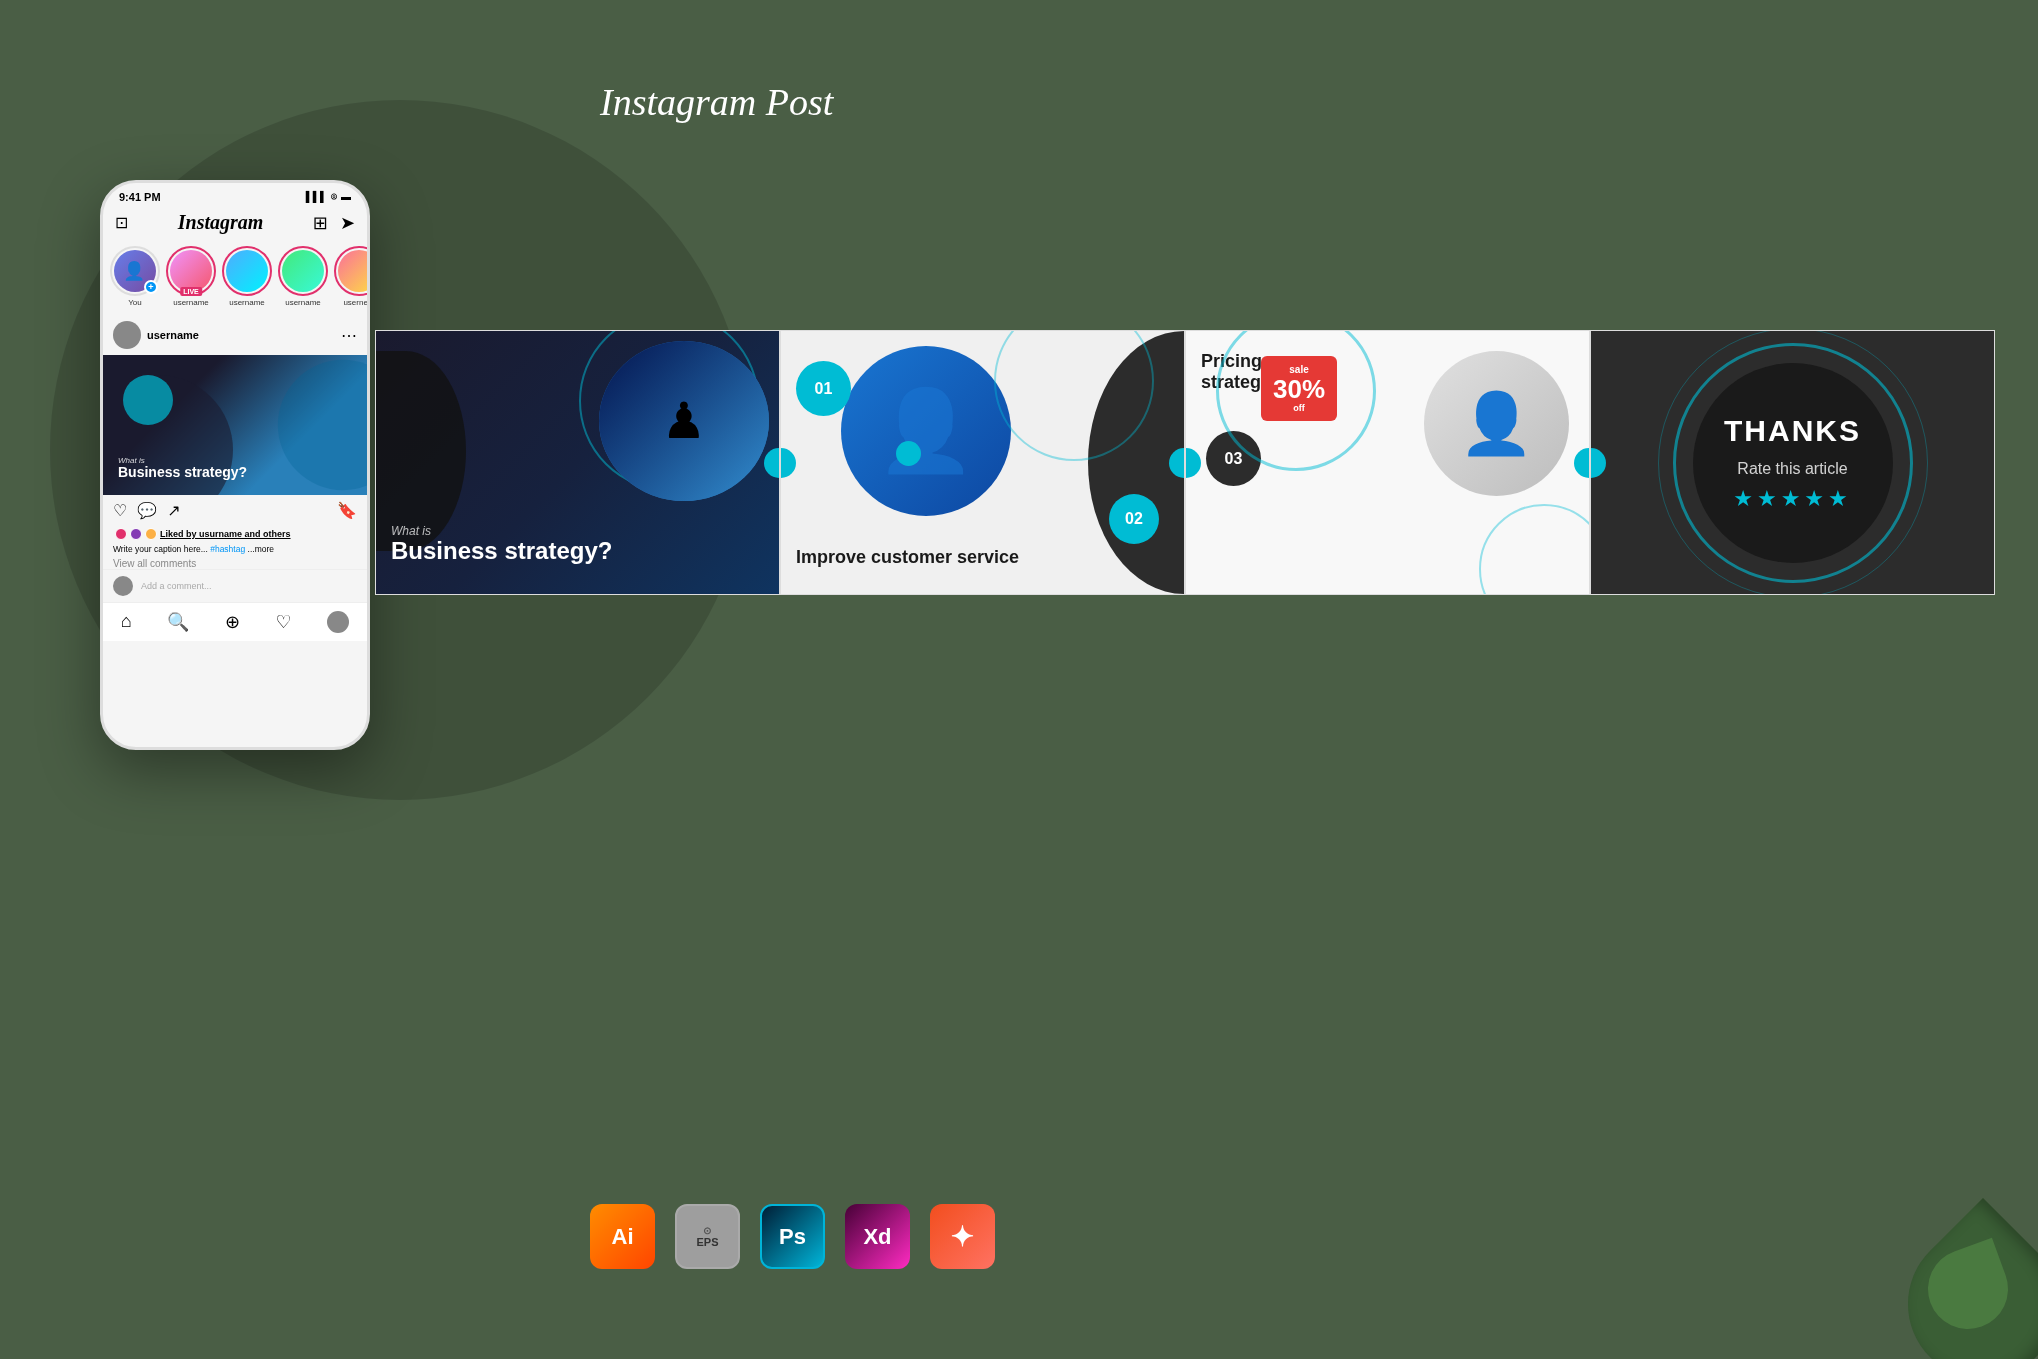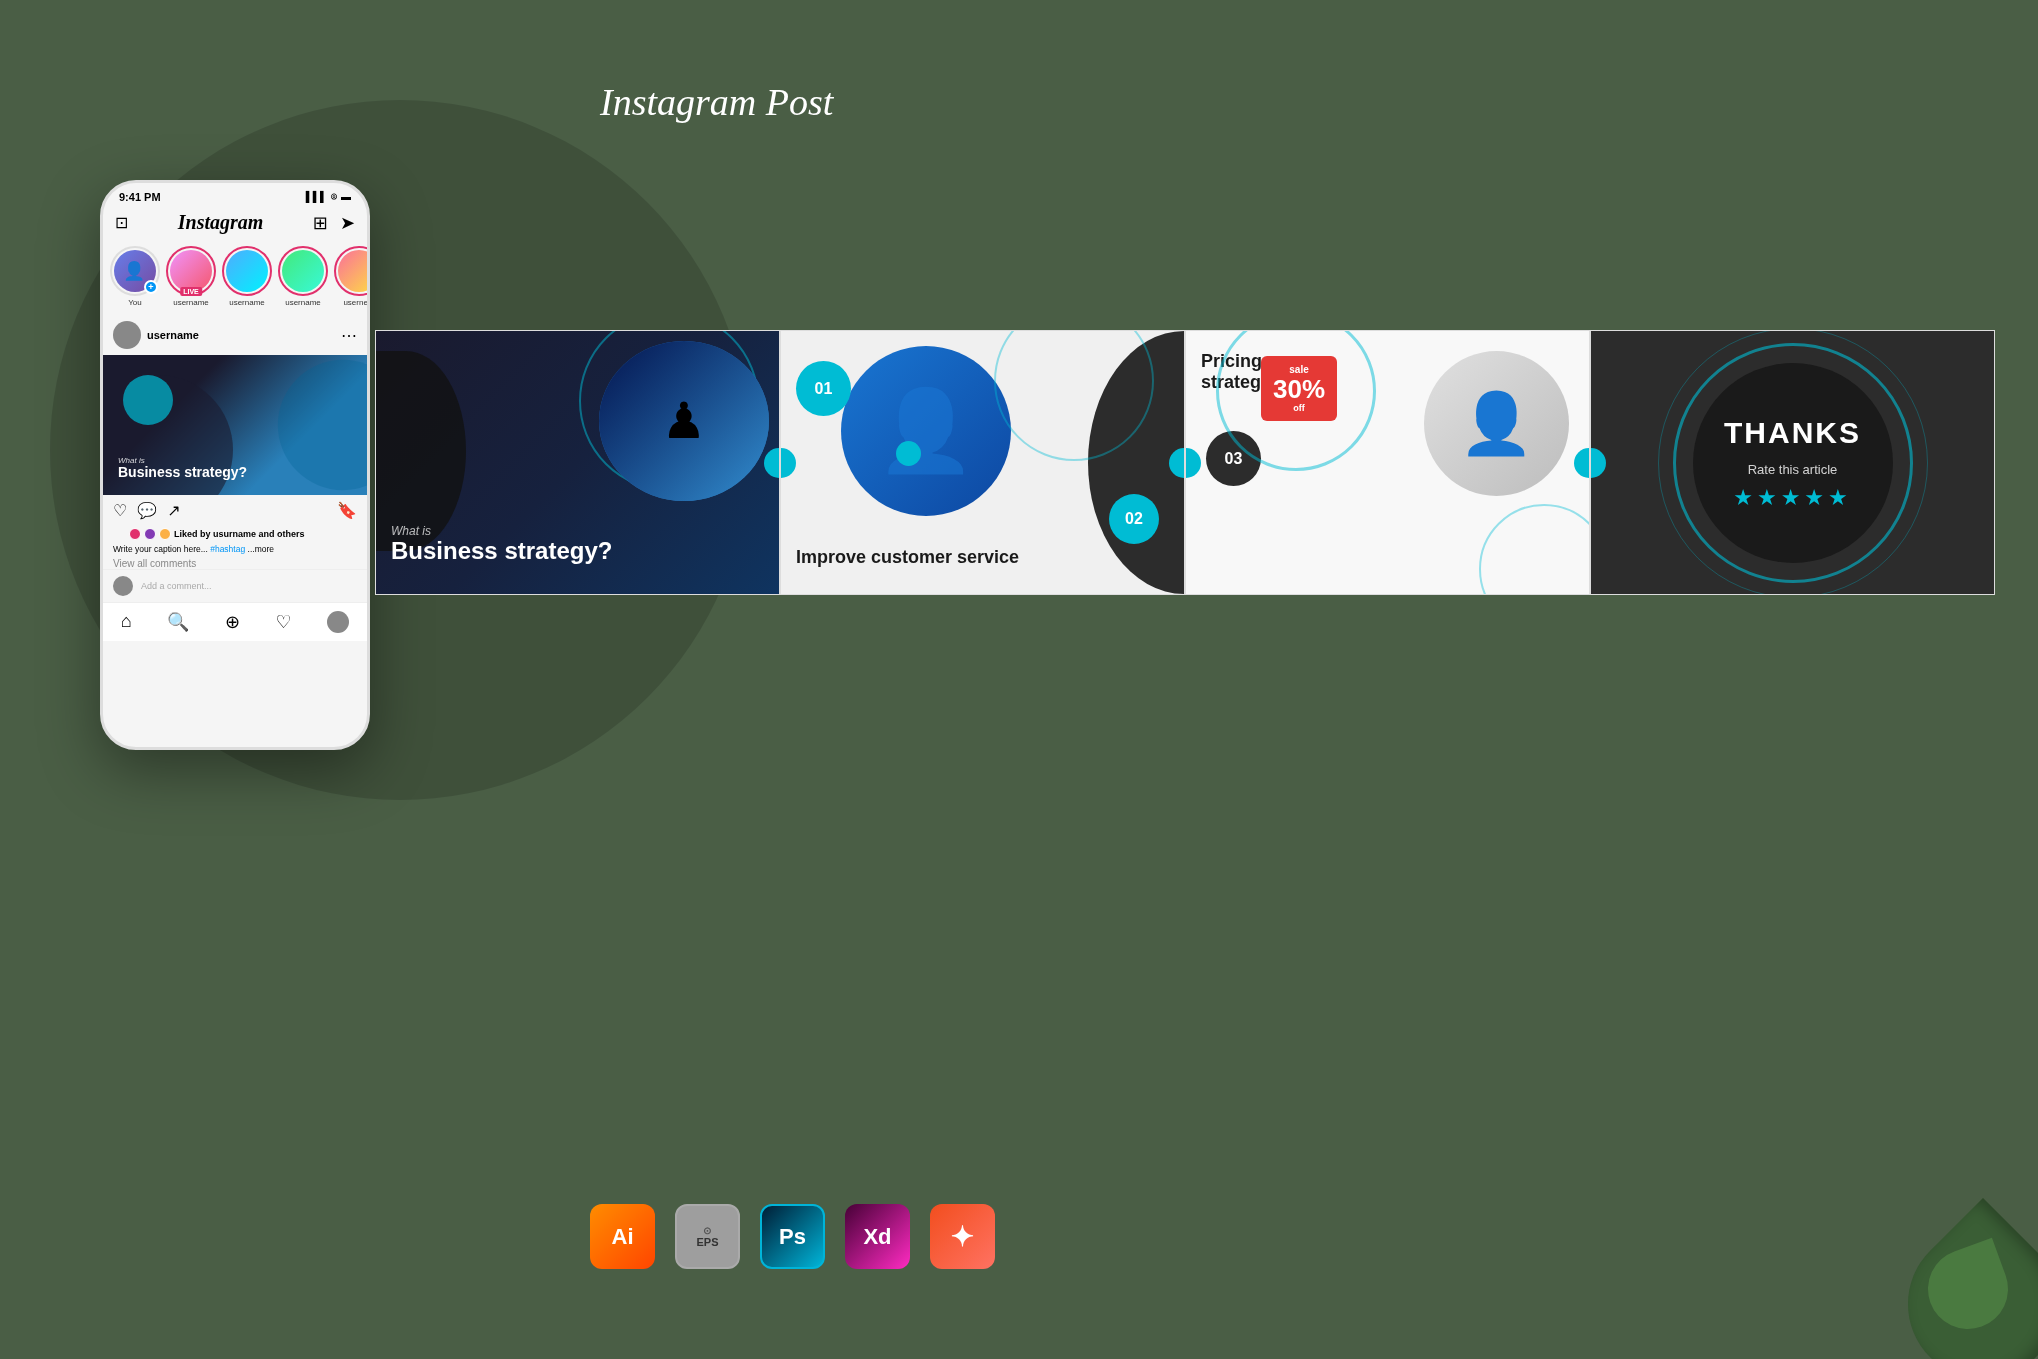--- a/index.html
+++ b/index.html
@@ -311,21 +311,22 @@
     }
 
     .action-icon {
       font-size: 16px;
       cursor: pointer;
     }
 
     .post-likes {
       font-size: 9px;
       font-weight: 600;
-      padding: 2px 26px;
+      padding: 2px 12px;
+      text-decoration: underline;
     }
 
     .liked-avatars {
       display: flex;
       align-items: center;
       gap: 3px;
     }
 
     .mini-avatar {
       width: 12px;
@@ -681,21 +682,21 @@
 
     <div style="position:absolute;top:50%;left:50%;transform:translate(-50%,-50%);width:200px;height:200px;border-radius:50%;background:#1a1a1a;"></div>
 
     <div style="position:absolute;top:50%;left:50%;transform:translate(-50%,-50%);width:240px;height:240px;border-radius:50%;border:3px solid #00bcd4;opacity:0.6;"></div>
     <div style="position:absolute;top:50%;left:50%;transform:translate(-50%,-50%);width:270px;height:270px;border-radius:50%;border:1px solid #00bcd4;opacity:0.3;"></div>
 
     <div style="position:absolute;left:-15px;top:50%;transform:translateY(-50%);width:30px;height:30px;border-radius:50%;background:#00bcd4;z-index:10;"></div>
 
     <div style="position:absolute;top:50%;left:50%;transform:translate(-50%,-50%);text-align:center;z-index:5;width:200px;">
       <div style="color:#ffffff;font-size:30px;font-weight:900;letter-spacing:2px;">THANKS</div>
-      <div style="color:rgba(255,255,255,0.8);font-size:13px;margin-top:12px;">Rate this article</div>
+      <div style="color:rgba(255,255,255,0.8);font-size:16px;margin-top:12px;">Rate this article</div>
       <div style="color:#00bcd4;font-size:22px;letter-spacing:4px;margin-top:8px;">★★★★★</div>
     </div>
   </div>
 
 </div>
 
 <div class="software-icons">
   <div class="sw-icon sw-ai">
     <span>Ai</span>
   </div>

